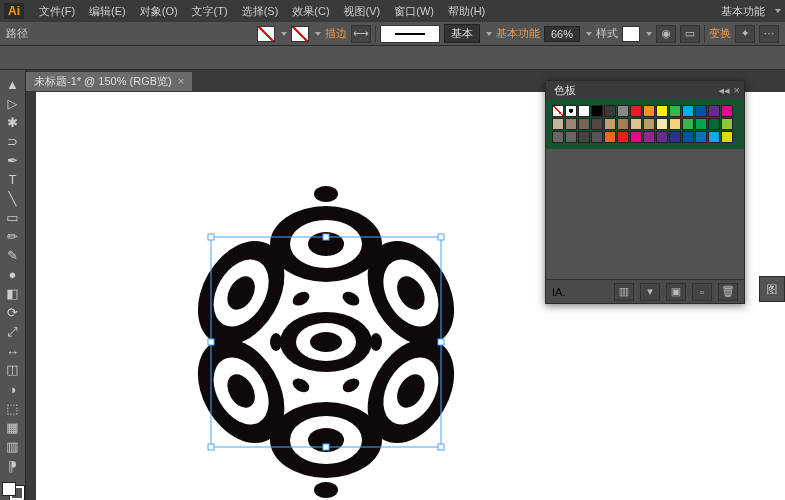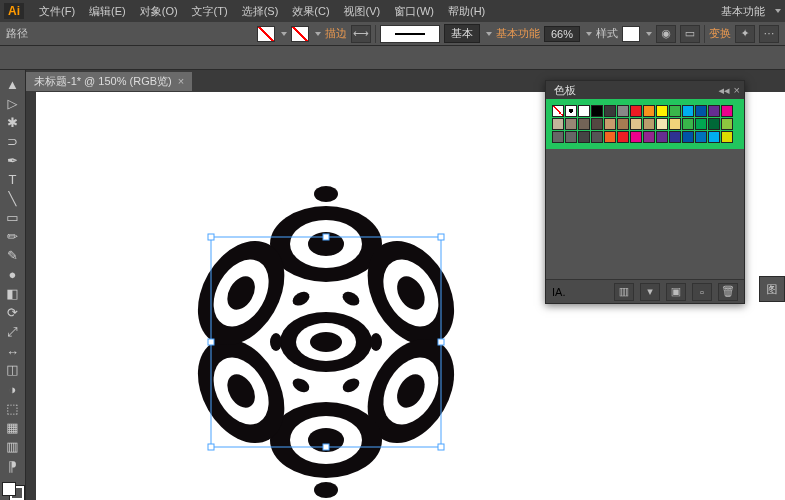--- a/index.html
+++ b/index.html
@@ -25,21 +25,21 @@
 .toolbox { width: 26px; background: #535353; display: flex; flex-direction: column; align-items: center; padding-top: 6px; gap: 3px; border-right: 1px solid #2a2a2a; }
 .tool { width: 20px; height: 20px; display: flex; align-items: center; justify-content: center; color: #ccc; cursor: pointer; font-size: 13px; }
 .tool-fill-stroke { width: 22px; height: 22px; position: relative; margin-top: 4px; }
 .tool-fill { position: absolute; width: 14px; height: 14px; background: #fff; border: 1px solid #222; top: 0; left: 0; }
 .tool-stroke { position: absolute; width: 14px; height: 14px; background: #535353; border: 2px solid #fff; outline: 1px solid #222; bottom: 0; right: 0; }
 .canvas-area { flex: 1; background: #3a3a3a; position: relative; overflow: hidden; }
 .tabbar { height: 22px; background: #3a3a3a; display: flex; align-items: center; }
 .tab { background: #6a6a6a; color: #ddd; padding: 2px 8px; display: flex; align-items: center; gap: 6px; }
 .tab-close { color: #bbb; cursor: pointer; }
 .artboard { position: absolute; left: 10px; top: 22px; right: 0; bottom: 0; background: #fff; }
-.swatches-panel { position: absolute; right: 40px; top: 80px; width: 200px; background: #22c55e; border: 1px solid #2a2a2a; box-shadow: 0 2px 8px rgba(0,0,0,0.5); }
+.swatches-panel { position: absolute; right: 40px; top: 80px; width: 200px; background: #14532d; border: 1px solid #2a2a2a; box-shadow: 0 2px 8px rgba(0,0,0,0.5); }
 .panel-header { background: #3a3a3a; height: 18px; display: flex; align-items: center; padding: 0 4px; justify-content: space-between; }
 .panel-tab { color: #ddd; font-size: 11px; padding: 0 4px; }
 .panel-min { color: #aaa; display: flex; gap: 4px; }
 .swatch-grid { padding: 6px; display: grid; grid-template-columns: repeat(14, 12px); gap: 1px; }
 .sw { width: 12px; height: 12px; border: 1px solid #222; }
 .panel-body { height: 130px; background: #535353; }
 .panel-footer { height: 24px; background: #4a4a4a; border-top: 1px solid #333; display: flex; align-items: center; padding: 0 6px; gap: 6px; }
 .panel-group { position: absolute; right: 0; top: 276px; width: 26px; background: #535353; border: 1px solid #2a2a2a; display: flex; flex-direction: column; }
 .group-icon { width: 24px; height: 24px; display: flex; align-items: center; justify-content: center; color: #ccc; }
 svg { display: block; }

